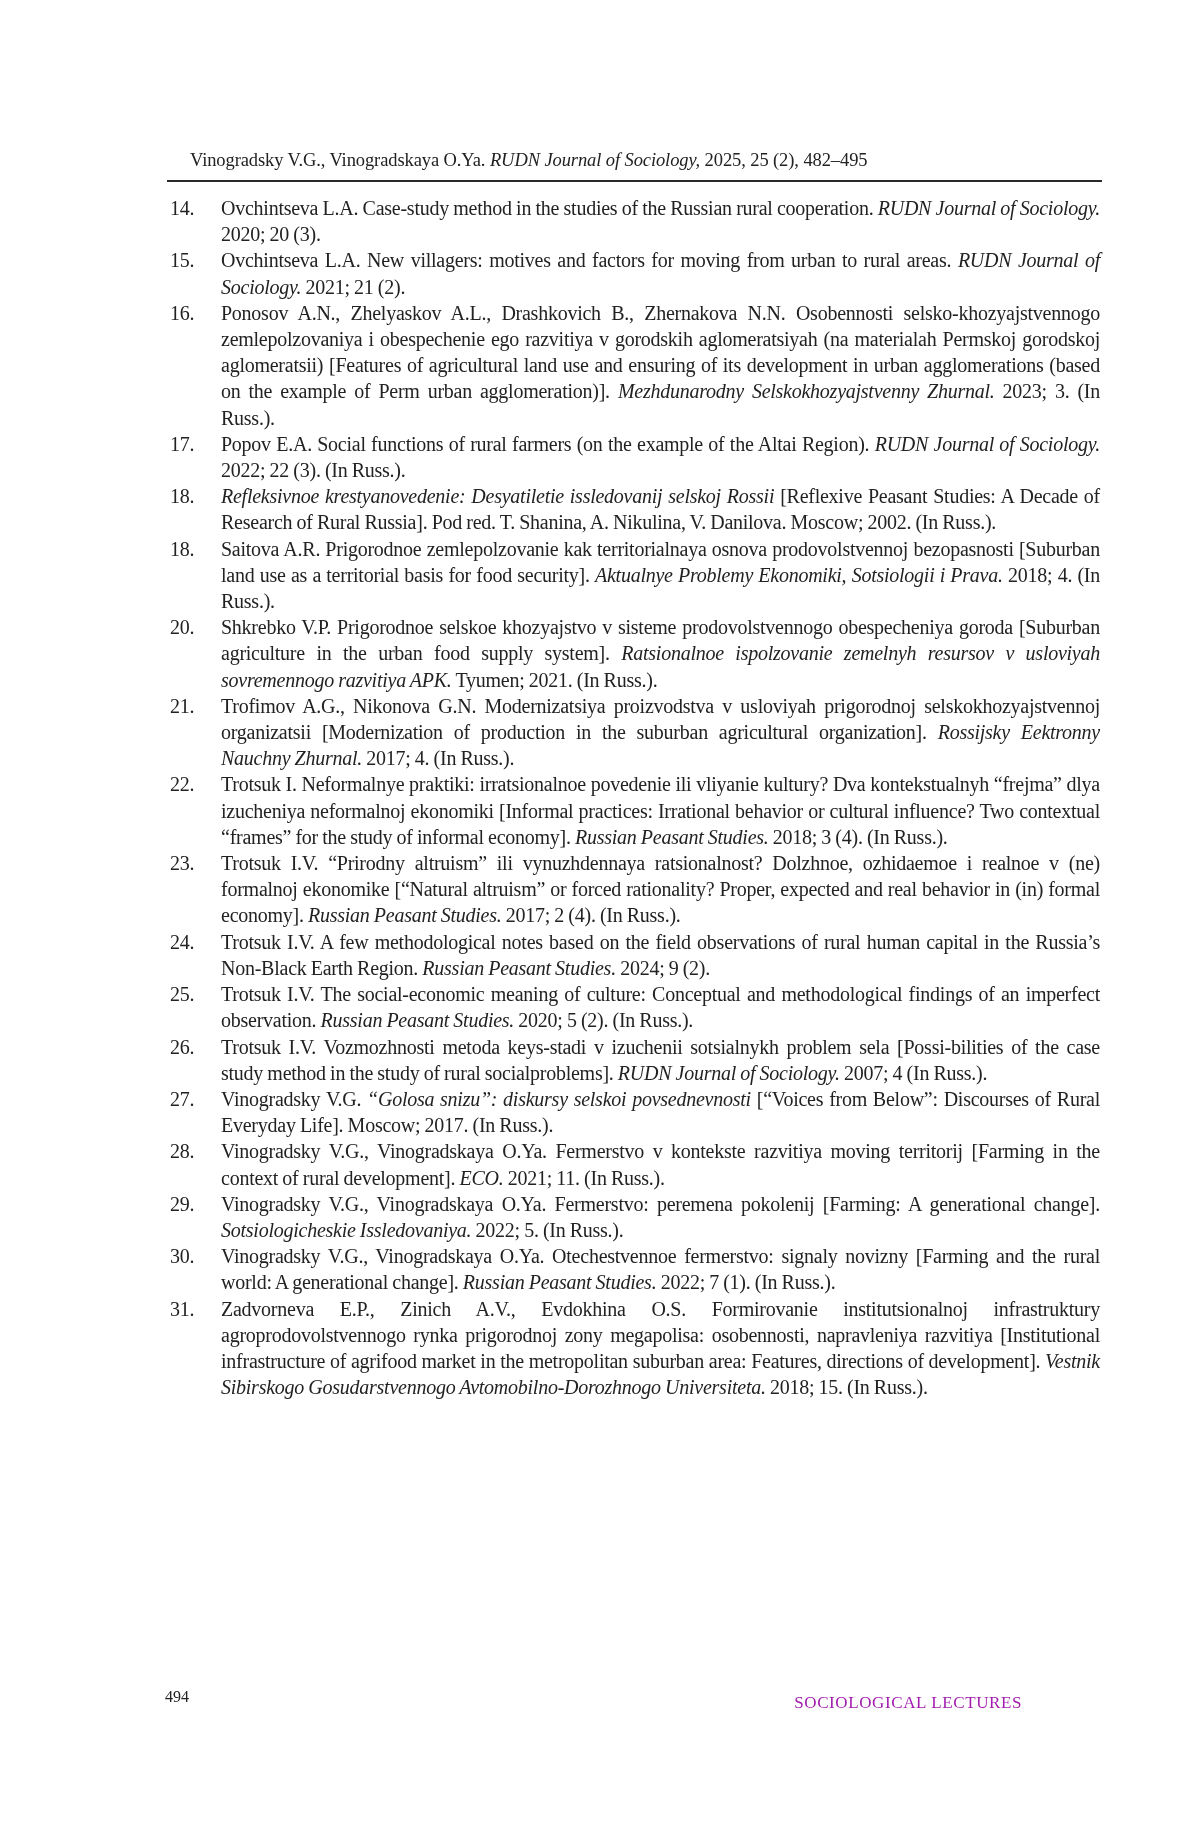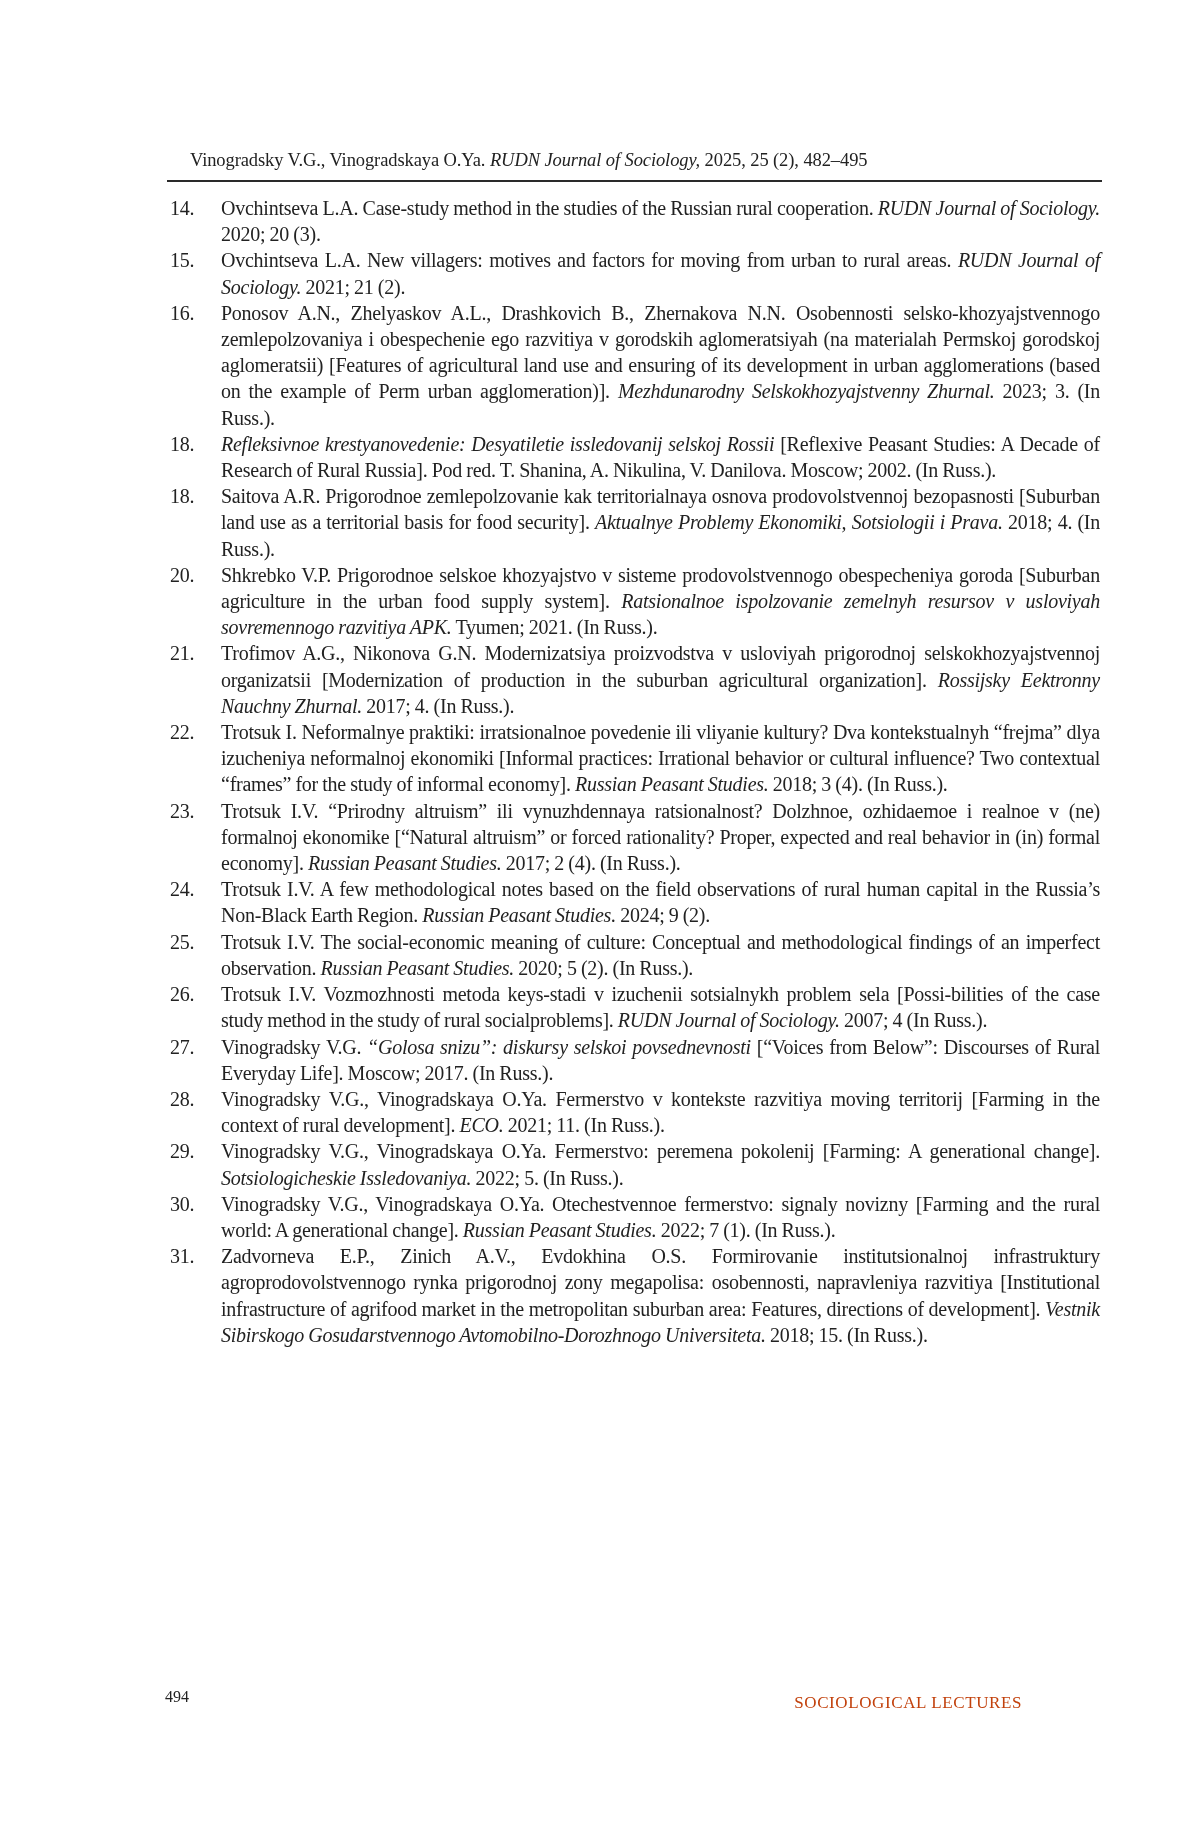--- a/index.html
+++ b/index.html
@@ -74,21 +74,21 @@
       top: 1688px;
       font-size: 16px;
       color: #222;
     }
     .section-name {
       position: absolute;
       right: 98px;
       top: 1693px;
       font-size: 17px;
       letter-spacing: 0.6px;
-      color: #c2410c;
+      color: #a21caf;
     }
   </style>
 </head>
 <body>
 
 <div class="page">
   <div class="running-header"><span>Vinogradsky V.G., Vinogradskaya O.Ya. </span><i>RUDN Journal of Sociology,</i><span> 2025, 25 (2), 482–495</span></div>
   <div class="header-rule"></div>
 
   <div class="refs" id="refs">
@@ -96,20 +96,24 @@
         <span class="ref-num">14.</span>
         <span class="ref-body"><span>Ovchintseva L.A. Case-study method in the studies of the Russian rural cooperation. </span><i>RUDN Journal of Sociology.</i><span> 2020; 20 (3).</span></span>
       </div>
       <div class="ref">
         <span class="ref-num">15.</span>
         <span class="ref-body"><span>Ovchintseva L.A. New villagers: motives and factors for moving from urban to rural areas. </span><i>RUDN Journal of Sociology.</i><span> 2021; 21 (2).</span></span>
       </div>
       <div class="ref">
         <span class="ref-num">16.</span>
         <span class="ref-body"><span>Ponosov A.N., Zhelyaskov A.L., Drashkovich B., Zhernakova N.N. Osobennosti selsko-khozyajstvennogo zemlepolzovaniya i obespechenie ego razvitiya v gorodskih aglomeratsiyah (na materialah Permskoj gorodskoj aglomeratsii) [Features of agricultural land use and ensuring of its development in urban agglomerations (based on the example of Perm urban agglomeration)]. </span><i>Mezhdunarodny Selskokhozyajstvenny Zhurnal.</i><span> 2023; 3. (In Russ.).</span></span>
+      </div>
+      <div class="ref">
+        <span class="ref-num">17.</span>
+        <span class="ref-body"><span>Popov E.A. Social functions of rural farmers (on the example of the Altai Region). </span><i>RUDN Journal of Sociology.</i><span> 2022; 22 (3). (In Russ.).</span></span>
       </div>
       <div class="ref">
         <span class="ref-num">18.</span>
         <span class="ref-body"><i>Refleksivnoe krestyanovedenie: Desyatiletie issledovanij selskoj Rossii</i><span> [Reflexive Peasant Studies: A Decade of Research of Rural Russia]. Pod red. T. Shanina, A. Nikulina, V. Danilova. Moscow; 2002. (In Russ.).</span></span>
       </div>
       <div class="ref">
         <span class="ref-num">18.</span>
         <span class="ref-body"><span>Saitova A.R. Prigorodnoe zemlepolzovanie kak territorialnaya osnova prodovolstvennoj bezopasnosti [Suburban land use as a territorial basis for food security]. </span><i>Aktualnye Problemy Ekonomiki, Sotsiologii i Prava.</i><span> 2018; 4. (In Russ.).</span></span>
       </div>
       <div class="ref">

